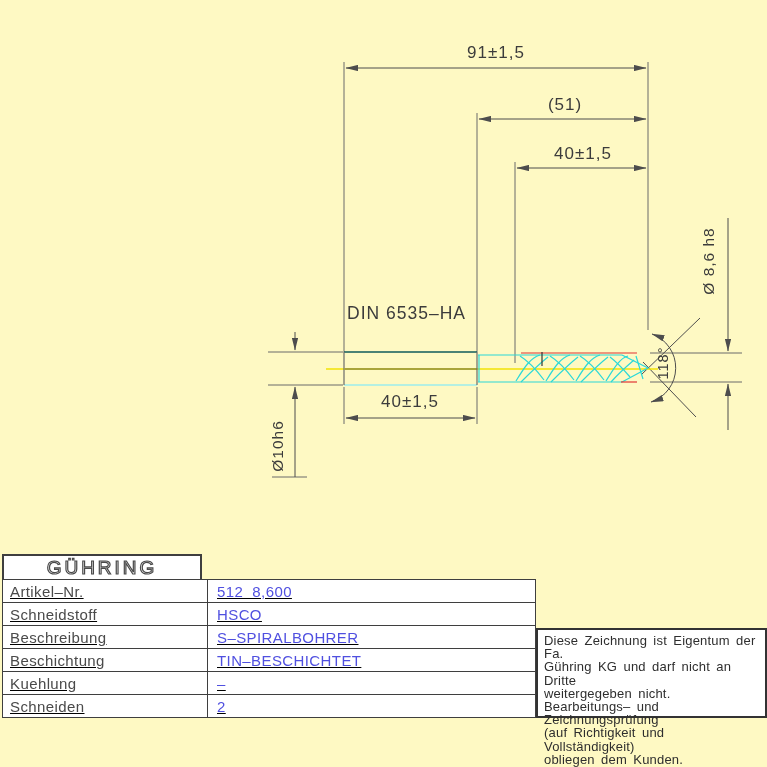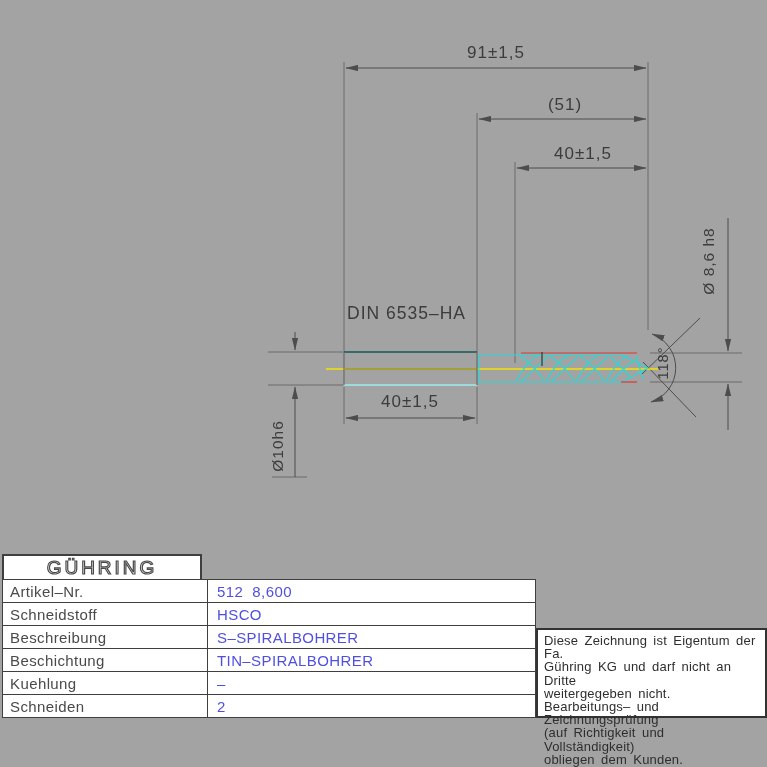--- a/index.html
+++ b/index.html
@@ -1,26 +1,26 @@
 <!DOCTYPE html>
 <html><head>
 <meta charset="utf-8">
 <style>
   html,body{margin:0;padding:0;background:#ffffff;}
   body{width:767px;height:767px;position:relative;font-family:"Liberation Sans",sans-serif;overflow:hidden;}
-  .sheet{position:absolute;inset:0;background:#a3a3a3;}
+  .sheet{position:absolute;inset:0;background:#fef9c3;}
   svg{position:absolute;left:0;top:0;}
   svg text{font-family:"Liberation Sans",sans-serif;fill:#3c3c3c;letter-spacing:1px;}
   .logo-box{position:absolute;left:2px;top:554px;width:196px;height:23px;border:2px solid #3f3f3f;
             display:flex;align-items:center;justify-content:center;background:#fff;}
   .logo-text{font-size:19px;font-weight:normal;letter-spacing:3px;color:#ffffff;
              -webkit-text-stroke:1.2px #4a4a4a;
              text-shadow:0 0 0 #4a4a4a;}
   .info-table{position:absolute;left:2px;top:579px;width:534px;background:#fff;}
-  .info-row{display:flex;height:22px;border:1px solid #3f3f3f;margin-top:-1px;box-sizing:content-box;}
+  .info-row{display:flex;height:22px;border:1px solid #3f3f3f;margin-top:-1px;box-sizing:content-box;text-decoration:underline;}
   .info-row:first-child{margin-top:0;}
   .cell{display:flex;align-items:center;font-size:15px;letter-spacing:.4px;white-space:pre;}
   .cell.label{width:197px;border-right:1px solid #3f3f3f;padding-left:7px;color:#4a4a4a;}
   .cell.value{flex:1;padding-left:9px;color:#5050e0;}
   .disclaimer{position:absolute;left:536px;top:628px;width:216px;height:78px;border:2px solid #333;
               background:#fff;padding:4px 5px 4px 6px;font-size:13px;line-height:13.2px;
               color:#2e2e2e;word-spacing:2.5px;letter-spacing:.2px;}
 </style>
 </head>
 <body>
@@ -123,21 +123,21 @@
     <div class="info-row">
       <div class="cell label">Schneidstoff</div>
       <div class="cell value">HSCO</div>
     </div>
     <div class="info-row">
       <div class="cell label">Beschreibung</div>
       <div class="cell value">S–SPIRALBOHRER</div>
     </div>
     <div class="info-row">
       <div class="cell label">Beschichtung</div>
-      <div class="cell value">TIN–SPIRALBOHRER</div>
+      <div class="cell value">TIN–BESCHICHTET</div>
     </div>
     <div class="info-row">
       <div class="cell label">Kuehlung</div>
       <div class="cell value">–</div>
     </div>
     <div class="info-row">
       <div class="cell label">Schneiden</div>
       <div class="cell value">2</div>
     </div>
   </div>

